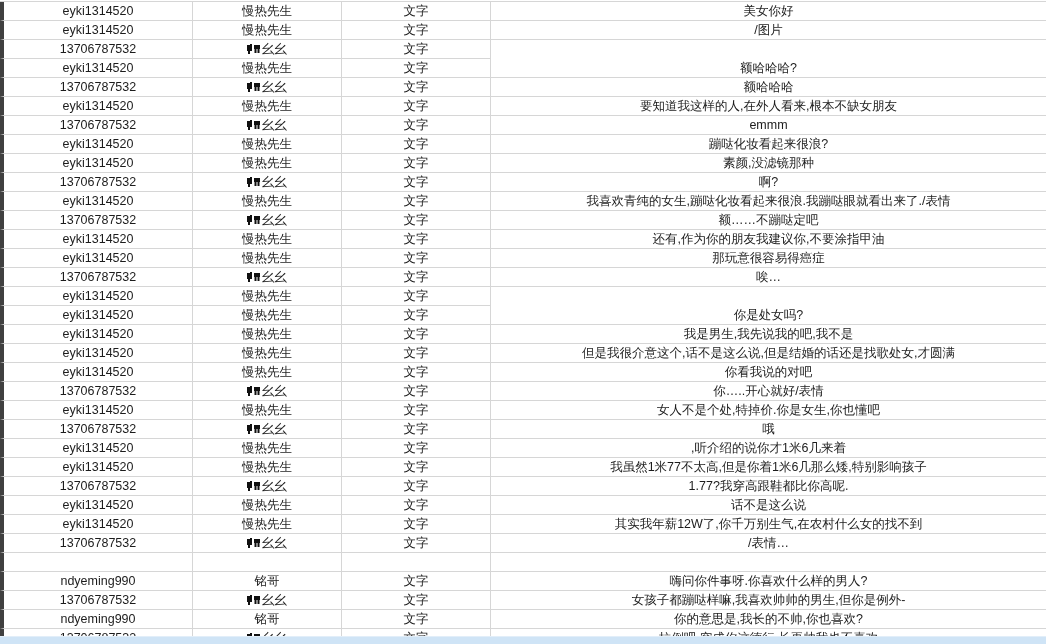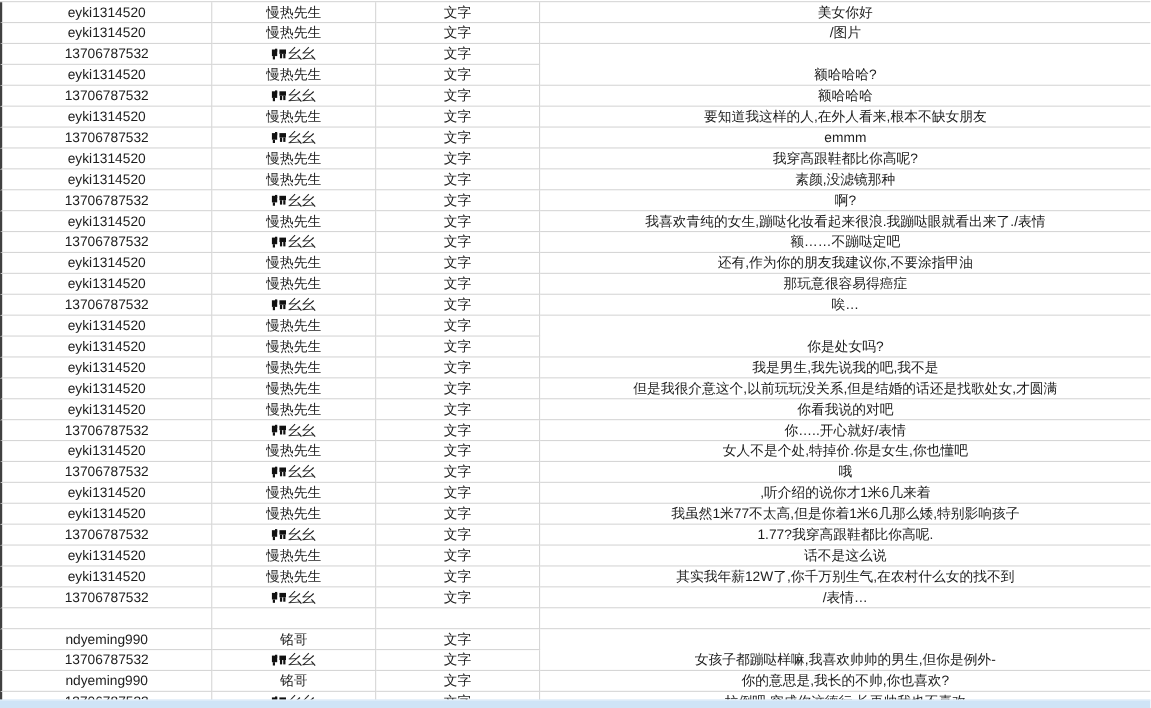--- a/index.html
+++ b/index.html
@@ -21,21 +21,21 @@
   .cell{
     box-sizing:border-box;
     border-right:1px solid #d6d6d6;
     border-bottom:1px solid #d6d6d6;
     display:flex;align-items:center;justify-content:center;
     font-size:12.5px;color:#1c1c1c;
     white-space:nowrap;overflow:visible;
     line-height:19px;
     padding:0 2px;
   }
-  .cell.c0{width:193px;border-left:2px solid #404040;}
+  .cell.c0{width:193px;border-left:4px solid #404040;}
   .cell.c1{width:149px;}
   .cell.c2{width:149px;}
   .cell.c3{width:555px;border-right:none;}
   .glyph{
     display:inline-block;width:14px;height:11px;margin-right:1px;
     position:relative;top:0px;
   }
   .glyph svg{display:block;}
   .hscrollbar{
     position:absolute;left:0;bottom:0;width:1046px;height:7px;
@@ -143,21 +143,21 @@
     <div class="cell c3">emmm</div>
   </div>
 
   <div class="row">
     <div class="cell c0">eyki1314520</div>
     <div class="cell c1">
 
       <span class="nick-text">慢热先生</span>
     </div>
     <div class="cell c2">文字</div>
-    <div class="cell c3">我穿高跟鞋都比你高呢?</div>
+    <div class="cell c3">蹦哒化妆看起来很浪?</div>
   </div>
 
   <div class="row">
     <div class="cell c0">eyki1314520</div>
     <div class="cell c1">
 
       <span class="nick-text">慢热先生</span>
     </div>
     <div class="cell c2">文字</div>
     <div class="cell c3">素颜,没滤镜那种</div>
@@ -279,21 +279,21 @@
     <div class="cell c3">我是男生,我先说我的吧,我不是</div>
   </div>
 
   <div class="row">
     <div class="cell c0">eyki1314520</div>
     <div class="cell c1">
 
       <span class="nick-text">慢热先生</span>
     </div>
     <div class="cell c2">文字</div>
-    <div class="cell c3">但是我很介意这个,以前玩玩没关系,但是结婚的话还是找歌处女,才圆满</div>
+    <div class="cell c3">但是我很介意这个,话不是这么说,但是结婚的话还是找歌处女,才圆满</div>
   </div>
 
   <div class="row">
     <div class="cell c0">eyki1314520</div>
     <div class="cell c1">
 
       <span class="nick-text">慢热先生</span>
     </div>
     <div class="cell c2">文字</div>
     <div class="cell c3">你看我说的对吧</div>
@@ -435,20 +435,21 @@
     <div class="cell c3"></div>
   </div>
 
   <div class="row">
     <div class="cell c0">ndyeming990</div>
     <div class="cell c1">
 
       <span class="nick-text">铭哥</span>
     </div>
     <div class="cell c2">文字</div>
+    <div class="cell c3">嗨问你件事呀.你喜欢什么样的男人?</div>
   </div>
 
   <div class="row">
     <div class="cell c0">13706787532</div>
     <div class="cell c1">
       <span class="glyph" style="display: inline-block;">
         <svg width="14" height="11" viewBox="0 0 14 11" xmlns="http://www.w3.org/2000/svg">
           <rect x="0" y="1" width="5" height="6" fill="#111"></rect>
           <rect x="1" y="7" width="2" height="3" fill="#111"></rect>
           <rect x="3" y="0" width="2" height="3" fill="#111"></rect>

